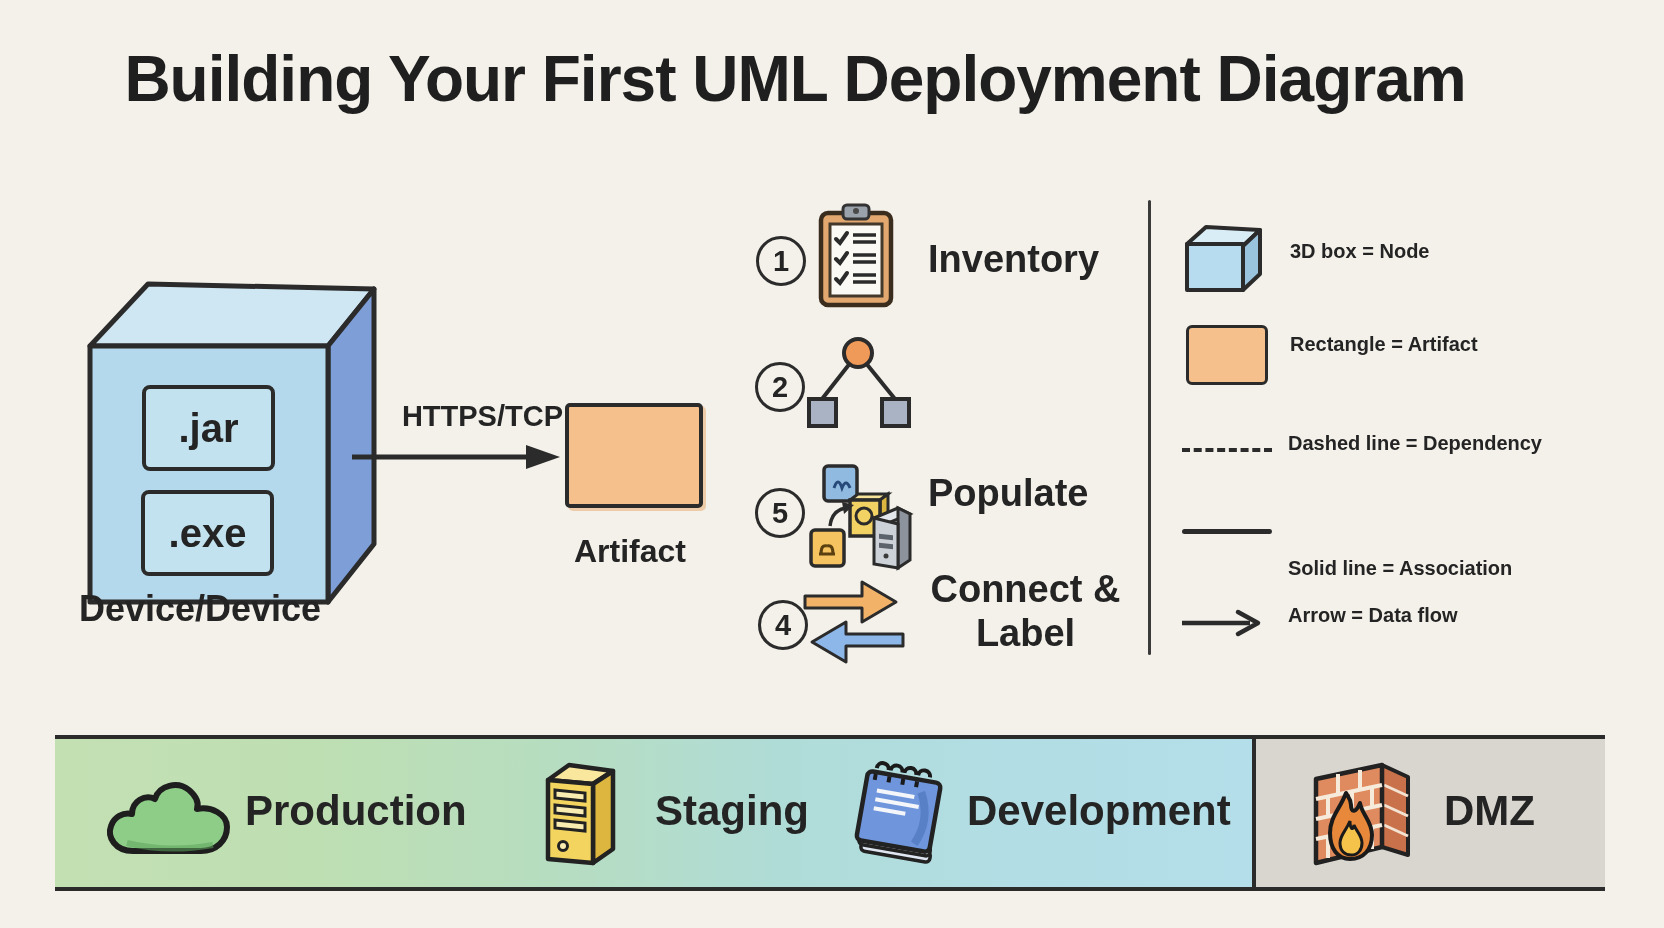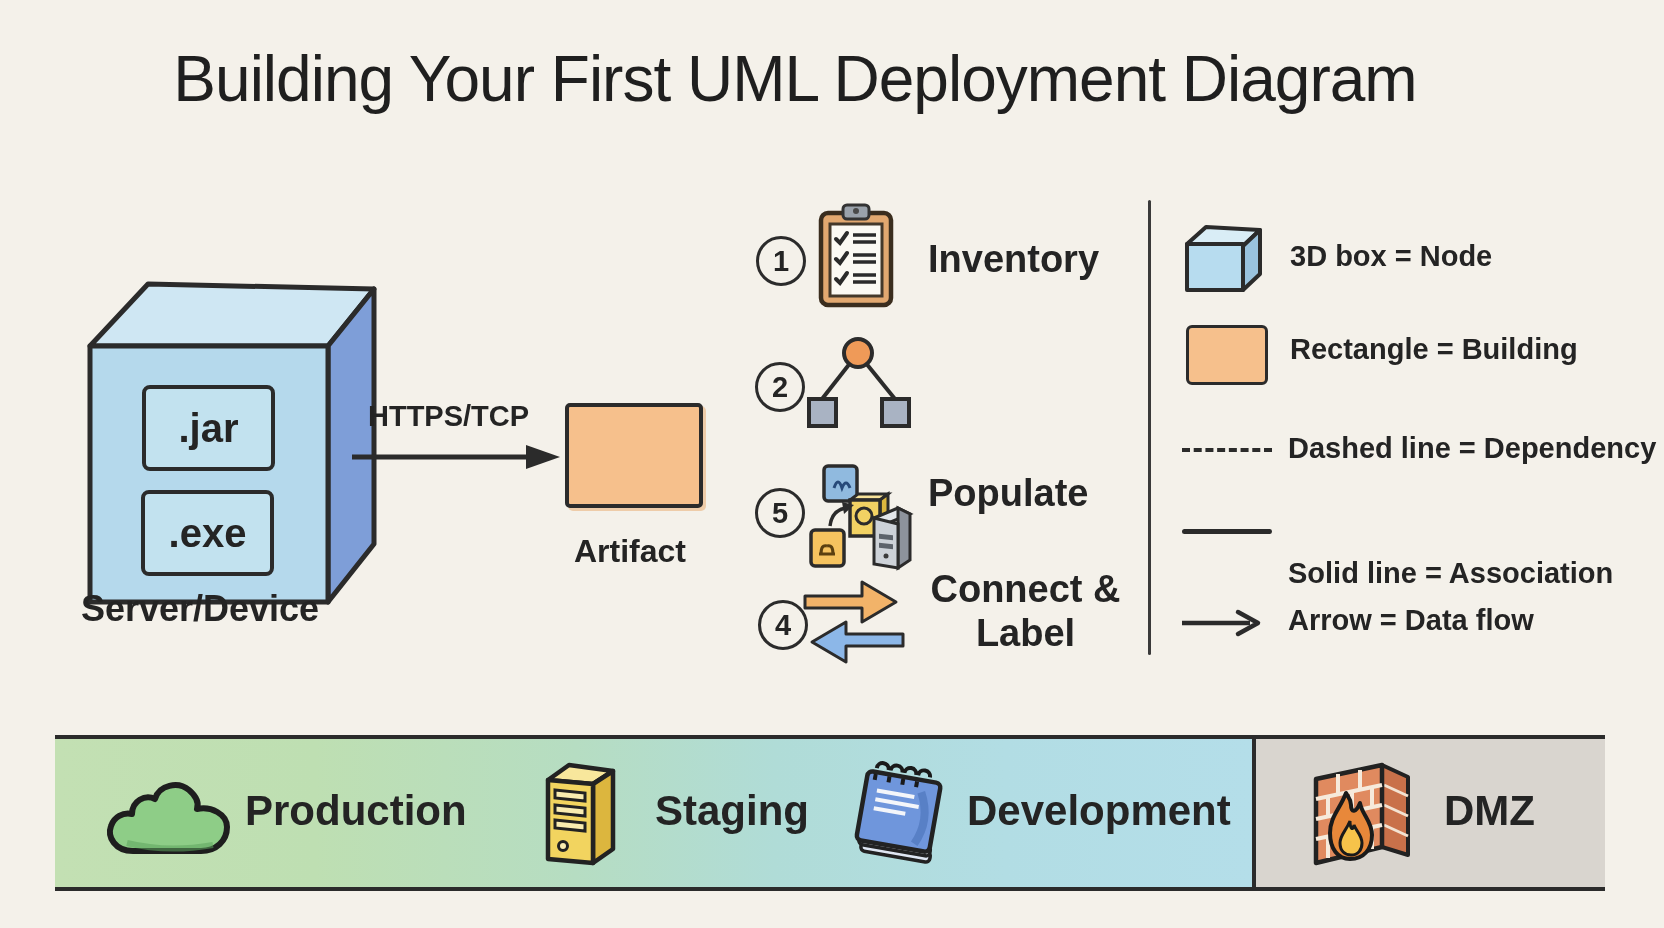--- a/index.html
+++ b/index.html
@@ -7,47 +7,47 @@
     position:relative;width:1664px;height:928px;overflow:hidden;
     background:#f4f1ea;
     font-family:"Liberation Sans", sans-serif;
     color:#242424;
   }
   .abs{position:absolute;}
   .txt{font-weight:bold;color:#242424;white-space:nowrap;}
   
   .title{
     top:42px;left:0;width:1590px;text-align:center;
-    font-size:64px;font-weight:normal;letter-spacing:-1px;color:#1f1f1f;
+    font-size:64px;font-weight:bold;letter-spacing:-1px;color:#1f1f1f;
   }
   
   .inner-rect{
     background:#c2e2ef;border:4px solid #2b2b2b;border-radius:8px;
     display:flex;align-items:center;justify-content:center;
     font-size:40px;font-weight:bold;
   }
   .node-label{top:588px;left:55px;width:290px;text-align:center;font-size:36px;}
-  .conn-label{top:400px;left:368px;width:185px;text-align:left;font-size:29px;}
+  .conn-label{top:400px;left:378px;width:185px;text-align:right;font-size:29px;}
   .artifact-rect{
     top:403px;left:565px;width:130px;height:97px;
     background:#f6c08c;border:4px solid #2b2b2b;border-radius:5px;
     box-shadow:3px 3px 0 rgba(230,160,90,.45);
   }
   .artifact-label{top:508px;left:545px;width:170px;text-align:center;font-size:32px;margin-top:25px;}
   
   .step-circle{
     width:44px;height:44px;border:3.5px solid #2b2b2b;border-radius:50%;
     display:flex;align-items:center;justify-content:center;
     font-size:29px;font-weight:bold;background:transparent;
   }
   .step-label{font-size:38px;font-weight:bold;}
   .step-label.wrap{white-space:normal;text-align:center;line-height:1.15;}
   
   .legend-divider{top:200px;left:1148px;width:3px;height:455px;background:#3a3a3a;border-radius:2px;}
-  .legend-label{font-size:29px;font-weight:bold;}
+  .legend-label{font-size:20px;font-weight:bold;}
   .legend-rect{
     top:325px;left:1186px;width:76px;height:54px;
     background:#f6c08c;border:3.5px solid #2b2b2b;border-radius:6px;
   }
   .legend-dash{top:448px;left:1182px;width:90px;border-top:4px dashed #2b2b2b;}
   .legend-solid{top:529px;left:1182px;width:90px;border-top:5px solid #2b2b2b;border-radius:3px;}
   
   .banner{
     top:735px;left:55px;width:1550px;height:148px;
     border-top:4px solid #2b2b2b;border-bottom:4px solid #2b2b2b;
@@ -74,21 +74,21 @@
     <polygon points="22,74 80,12 306,17 260,74" fill="#cfe7f3" stroke="#2b2b2b" stroke-width="5" stroke-linejoin="round"></polygon>
     <polygon points="260,74 306,17 306,272 260,330" fill="#7e9ed8" stroke="#2b2b2b" stroke-width="5" stroke-linejoin="round"></polygon>
     <rect x="22" y="74" width="238" height="256" fill="#b5d9ec" stroke="#2b2b2b" stroke-width="5" stroke-linejoin="round"></rect>
   </svg>
   <div class="abs inner-rect" style="top:490px;left:141px;width:125px;height:78px;">
     <span class="txt">.exe</span>
   </div>
   <div class="abs inner-rect" style="top:385px;left:142px;width:125px;height:78px;">
     <span class="txt">.jar</span>
   </div>
-  <div class="abs node-label txt">Server/Device</div>
+  <div class="abs node-label txt">Device/Device</div>
 
   <div class="abs conn-label txt">HTTPS/TCP</div>
   <svg class="abs" style="top:440px;left:348px;" width="218" height="34" viewBox="0 0 218 34">
     <line x1="4" y1="17" x2="182" y2="17" stroke="#2b2b2b" stroke-width="5"></line>
     <polygon points="178,5 212,17 178,29" fill="#2b2b2b"></polygon>
   </svg>
   <div class="abs artifact-rect"></div>
   <div class="abs artifact-label txt">Artifact</div>
 
   <div class="abs step-circle" style="top:236px;left:756px;">
@@ -162,21 +162,21 @@
   <div class="abs legend-divider"></div>
 
   <svg class="abs" style="top:220px;left:1180px;" width="86" height="76" viewBox="0 0 86 76">
     <polygon points="7,24 26,7 80,10 63,26" fill="#d9edf6" stroke="#2b2b2b" stroke-width="4" stroke-linejoin="round"></polygon>
     <polygon points="63,26 80,10 80,54 63,70" fill="#9ac3de" stroke="#2b2b2b" stroke-width="4" stroke-linejoin="round"></polygon>
     <rect x="7" y="24" width="56" height="46" fill="#b7dcef" stroke="#2b2b2b" stroke-width="4" stroke-linejoin="round"></rect>
   </svg>
   <div class="abs legend-label txt" style="top:240px;left:1290px;">3D box = Node</div>
 
   <div class="abs legend-rect"></div>
-  <div class="abs legend-label txt" style="top:333px;left:1290px;">Rectangle = Building</div>
+  <div class="abs legend-label txt" style="top:333px;left:1290px;">Rectangle = Artifact</div>
 
   <div class="abs legend-dash"></div>
   <div class="abs legend-label txt" style="top:432px;left:1288px;">Dashed line = Dependency</div>
 
   <div class="abs legend-solid"></div>
   <div class="abs legend-label txt" style="top:513px;left:1288px;margin-top:44px;">Solid line = Association</div>
 
   <svg class="abs" style="top:606px;left:1178px;" width="98" height="34" viewBox="0 0 98 34">
     <line x1="4" y1="17" x2="72" y2="17" stroke="#2b2b2b" stroke-width="4.5"></line>
     <polyline points="60,6 80,17 60,28" fill="none" stroke="#2b2b2b" stroke-width="4.5" stroke-linejoin="round" stroke-linecap="round"></polyline>

